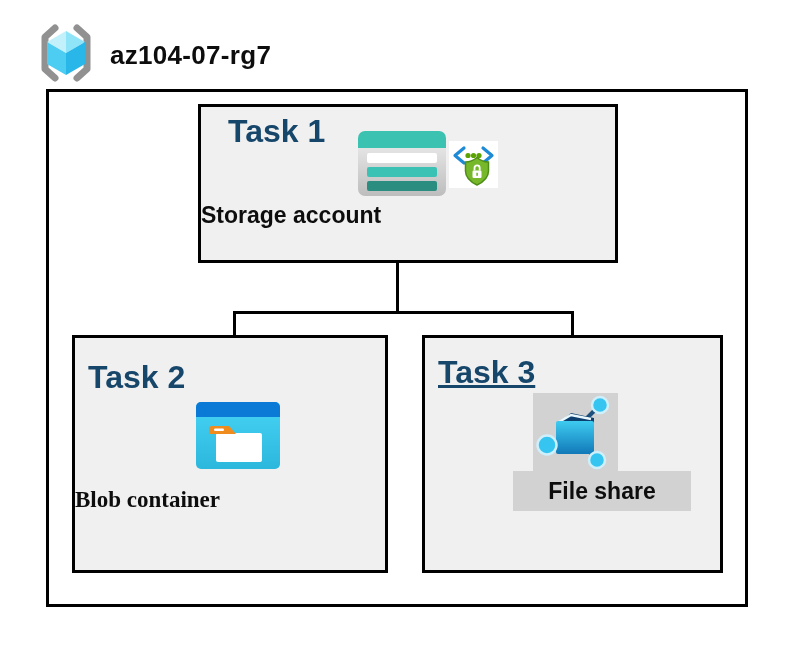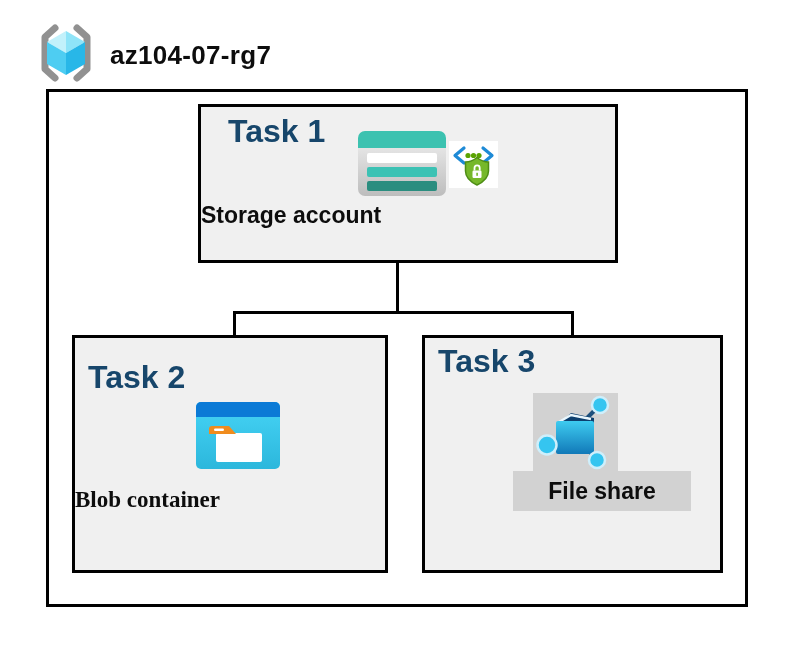--- a/index.html
+++ b/index.html
@@ -25,21 +25,21 @@
   }
   .task1 { left:198px; top:104px; width:420px; height:159px; }
   .task2 { left:72px;  top:335px; width:316px; height:238px; }
   .task3 { left:422px; top:335px; width:301px; height:238px; }
 
   .task-label {
     position:absolute; font-size:32px; font-weight:700; color:#17466b; white-space:nowrap;
   }
   .task1 .task-label { left:27px; top:6px; }
   .task2 .task-label { left:13px; top:5px;margin-top:16px; }
-  .task3 .task-label { left:13px; top:5px; }
+  .task3 .task-label { left:13px; top:16px;text-decoration:underline; }
 
   .caption {
     position:absolute; left:0; right:0; text-align:left;
     font-size:23px; font-weight:700; color:#0d0d0d; white-space:nowrap;
   }
   .task1 .caption { top:95px; }
   .task2 .caption { top:149px;font-family:Liberation Serif, serif; }
 
   
   .storage-icon { position:absolute; left:157px; top:24px; width:88px; height:65px; }

